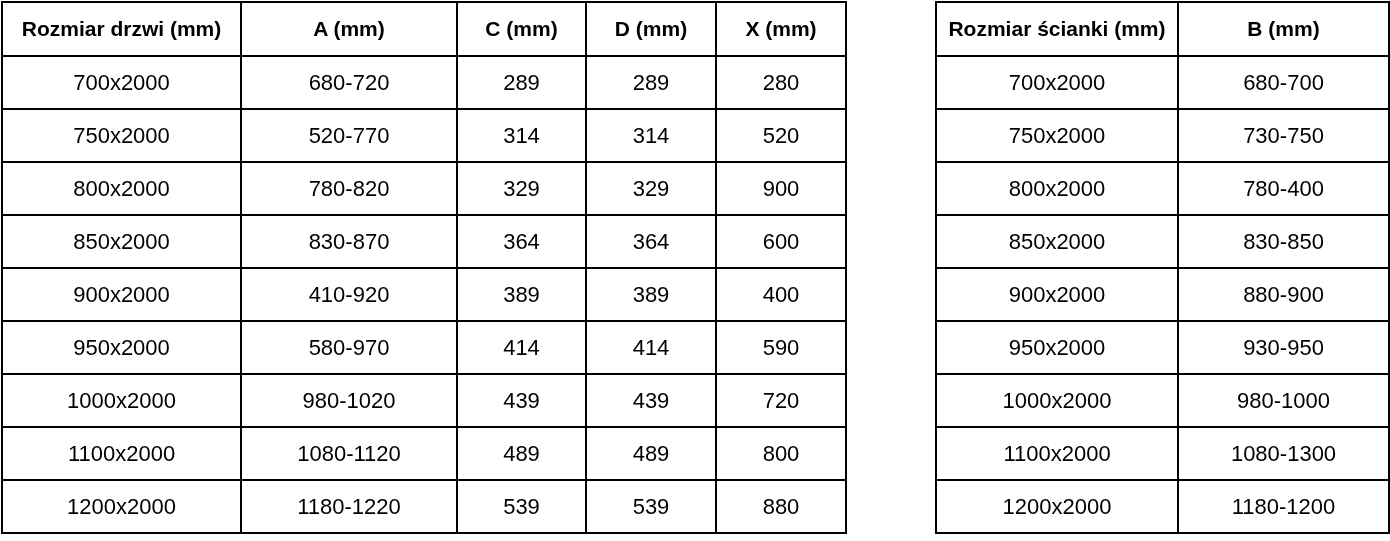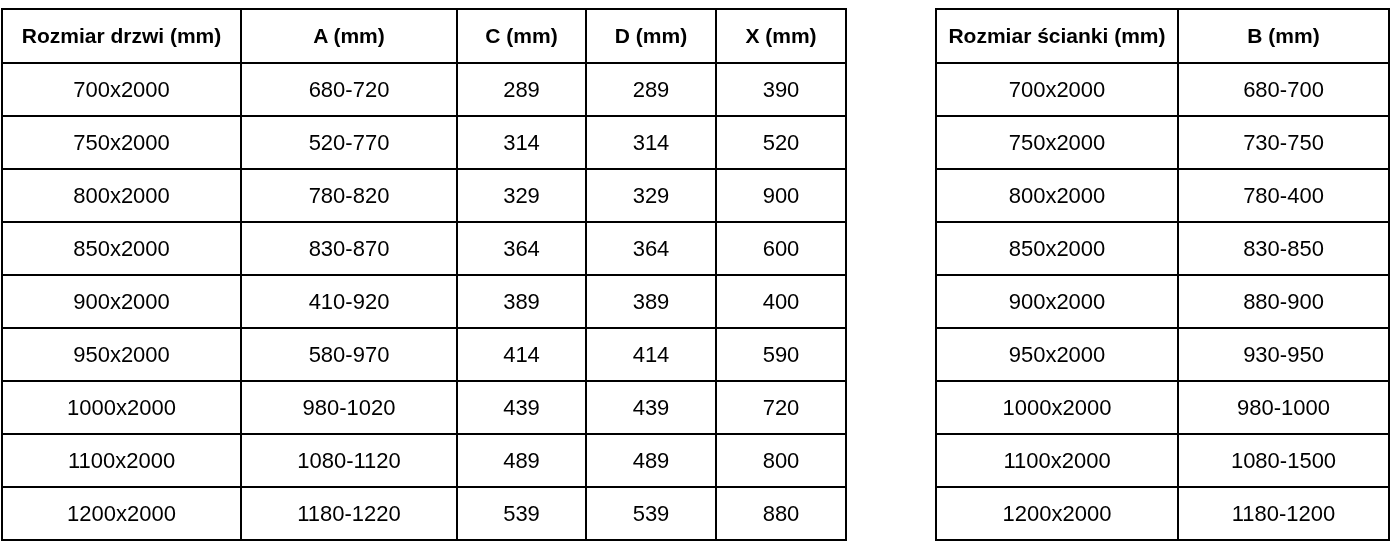--- a/index.html
+++ b/index.html
@@ -11,21 +11,21 @@
     position: relative;
     width: 1390px;
     height: 541px;
     background: #ffffff;
     font-family: "Liberation Sans", sans-serif;
     color: #000000;
     overflow: hidden;
   }
   table.spec-table {
     position: absolute;
-    top: 8px;
+    top: 1px;
     border-collapse: collapse;
     table-layout: fixed;
     background: #ffffff;
   }
   table.spec-table th,
   table.spec-table td {
     border: 2px solid #000000;
     text-align: center;
     vertical-align: middle;
     padding: 0;
@@ -66,21 +66,21 @@
           <th>D (mm)</th>
           <th>X (mm)</th>
         </tr>
     </thead>
     <tbody>
         <tr>
           <td>700x2000</td>
           <td>680-720</td>
           <td>289</td>
           <td>289</td>
-          <td>390</td>
+          <td>280</td>
         </tr>
         <tr>
           <td>750x2000</td>
           <td>520-770</td>
           <td>314</td>
           <td>314</td>
           <td>520</td>
         </tr>
         <tr>
           <td>800x2000</td>
@@ -169,21 +169,21 @@
         <tr>
           <td>950x2000</td>
           <td>930-950</td>
         </tr>
         <tr>
           <td>1000x2000</td>
           <td>980-1000</td>
         </tr>
         <tr>
           <td>1100x2000</td>
-          <td>1080-1500</td>
+          <td>1080-1300</td>
         </tr>
         <tr>
           <td>1200x2000</td>
           <td>1180-1200</td>
         </tr>
       </tbody>
   </table>
 
 </div>
 

